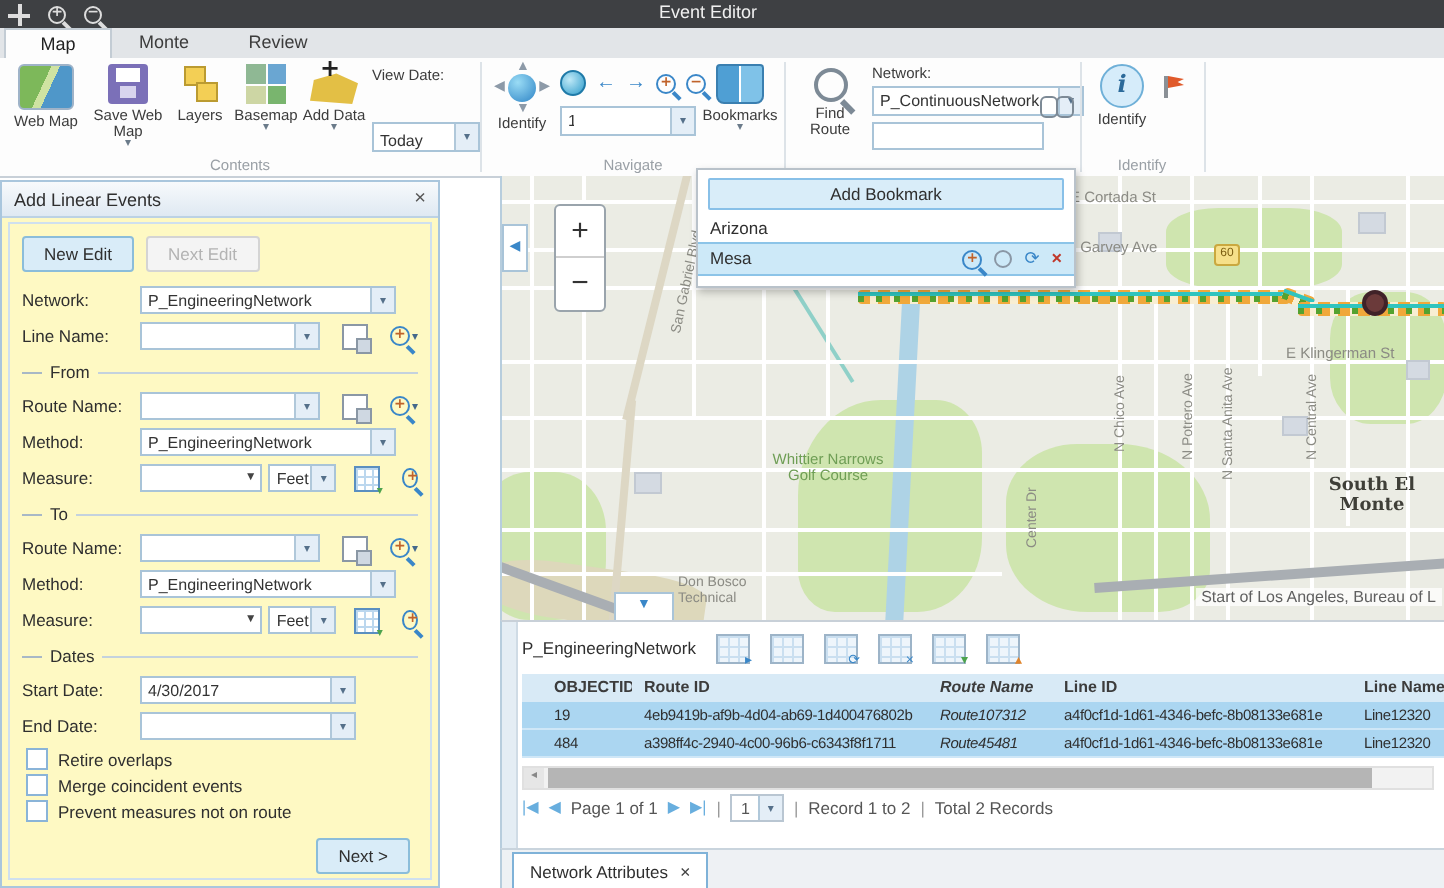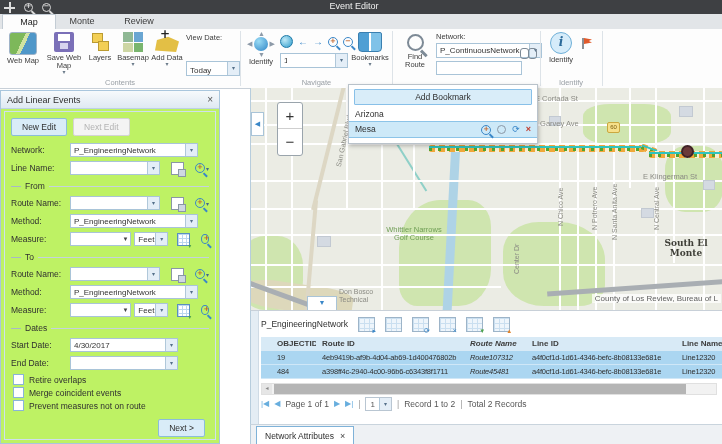--- a/index.html
+++ b/index.html
@@ -74,21 +74,21 @@
   .ic-flag{width:13px;height:13px;position:relative;}
   .ic-flag::before{content:"";position:absolute;left:2px;top:1px;width:2px;height:11px;background:#8a9096;}
   .ic-flag::after{content:"";position:absolute;left:4px;top:1px;width:8px;height:6px;background:#e05a2b;
      clip-path:polygon(0 0,100% 25%,60% 50%,100% 75%,0 100%);}
   .rsel{display:inline-flex;align-items:center;border:1px solid #a9c4d8;background:#fff;height:13px;}
   .rsel .txt{flex:1;padding:0 3px;font-size:8px;white-space:nowrap;overflow:hidden;}
   .dd{width:11px;height:100%;background:#e4eef7;border-left:1px solid #b0c8da;text-align:center;}
   .dd::after{content:"▾";font-size:6px;color:#55708a;line-height:13px;}
 
   
-  #panel{position:absolute;left:0;top:90px;width:220px;height:354px;background:#bef264;border:1px solid #a9c6dd;box-sizing:border-box;}
+  #panel{position:absolute;left:0;top:90px;width:220px;height:354px;background:#fef9c3;border:1px solid #a9c6dd;box-sizing:border-box;}
   #panel-header{height:17px;background:linear-gradient(#f7fafc,#dfe9f2);border-bottom:1px solid #bcd2e4;
      display:flex;align-items:center;padding:0 6px;}
   #panel-header .pt{flex:1;font-size:9px;color:#2f2f2f;}
   #panel-header .px{color:#555;font-size:10px;cursor:default;}
   #panel-body{position:absolute;inset:20px 3px 3px 3px;border:1px solid #cfe0ee;padding:4px 6px;overflow:hidden;}
   .btnrow{display:flex;gap:6px;margin:2px 0 7px 0;}
   .btn{height:16px;line-height:16px;padding:0 10px;font-size:8.5px;border-radius:2px;cursor:default;}
   .btn.primary{background:#d9ecf8;border:1px solid #8bbdda;color:#2f2f2f;}
   .btn.disabled{background:#f4f4f4;border:1px solid #d4d4d4;color:#b3b3b3;}
   .frow{display:flex;align-items:center;margin-bottom:4px;gap:3px;}
@@ -536,21 +536,21 @@
     <span class="vlab" style="left:306px;top:138px;">N Chico Ave</span>
     <span class="vlab" style="left:340px;top:142px;">N Potrero Ave</span>
     <span class="vlab" style="left:360px;top:152px;">N Santa Anita Ave</span>
     <span class="vlab" style="left:402px;top:142px;">N Central Ave</span>
     <span class="vlab" style="left:84px;top:78px;transform:rotate(-78deg);">San Gabriel Blvd</span>
     <span class="vlab" style="left:262px;top:186px;">Center Dr</span>
     <span class="mlab" id="lab-golf" style="left:134px;top:138px;">Whittier Narrows Golf Course</span>
     <span class="mlab" id="lab-sem" style="left:400px;top:150px;">South El Monte</span>
     <span class="mlab" id="lab-bosco" style="left:88px;top:200px;">Don Bosco Technical</span>
     <span id="lab-shield" style="left:356px;top:34px;">60</span>
-    <span id="map-attrib">County of Los Review, Bureau of L</span>
+    <span id="map-attrib">Start of Los Angeles, Bureau of L</span>
 
     <div id="zoomctl">
       <span class="zi">+</span>
       <span class="zdiv"></span>
       <span class="zi">−</span>
     </div>
     <div id="map-collapse-left">◀</div>
     <div id="map-collapse-bottom">▼</div>
   </div>
 

